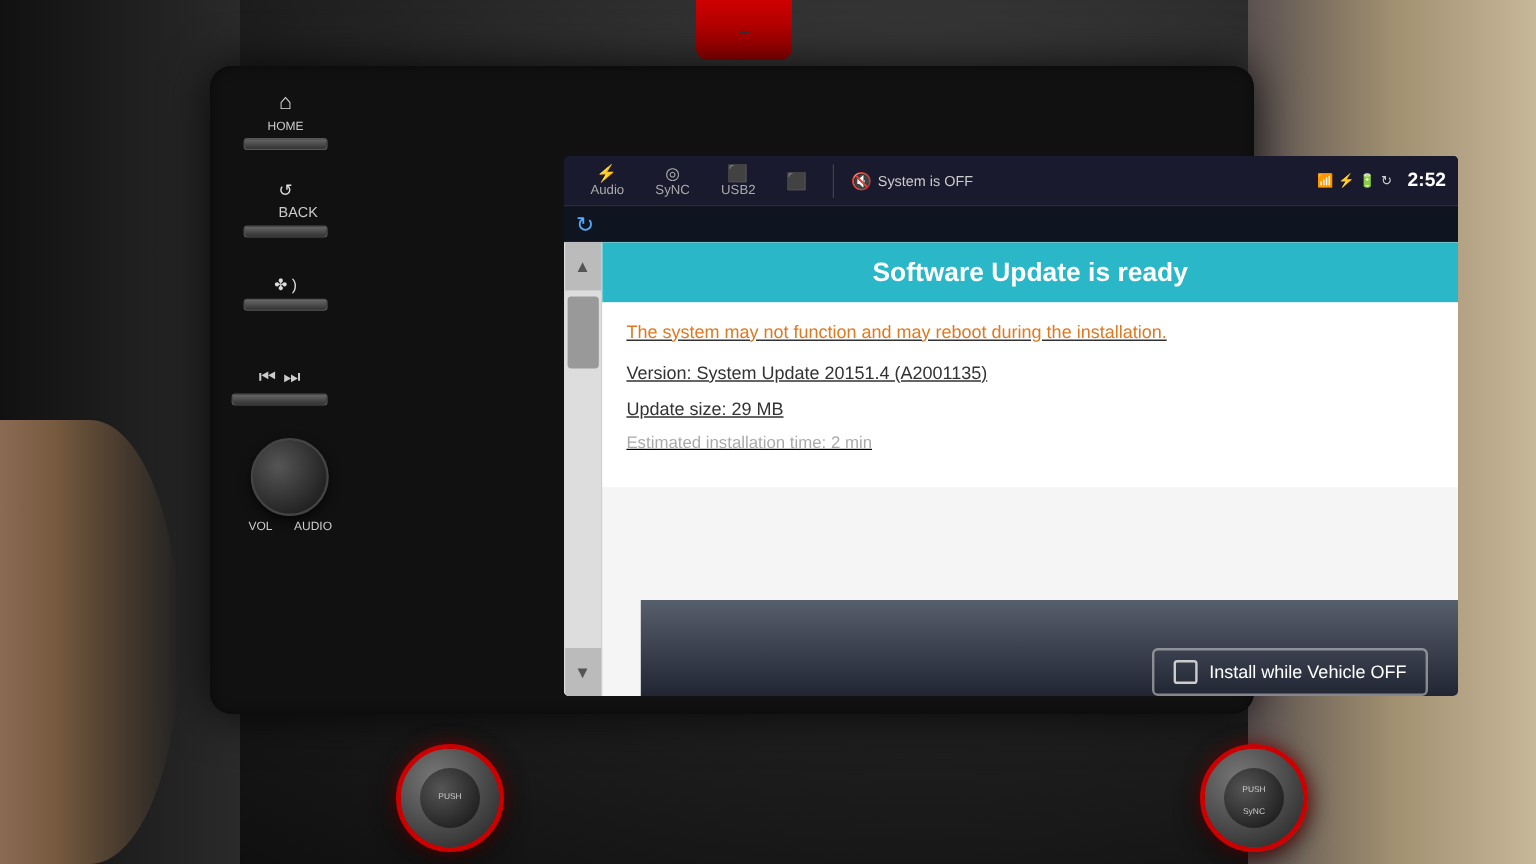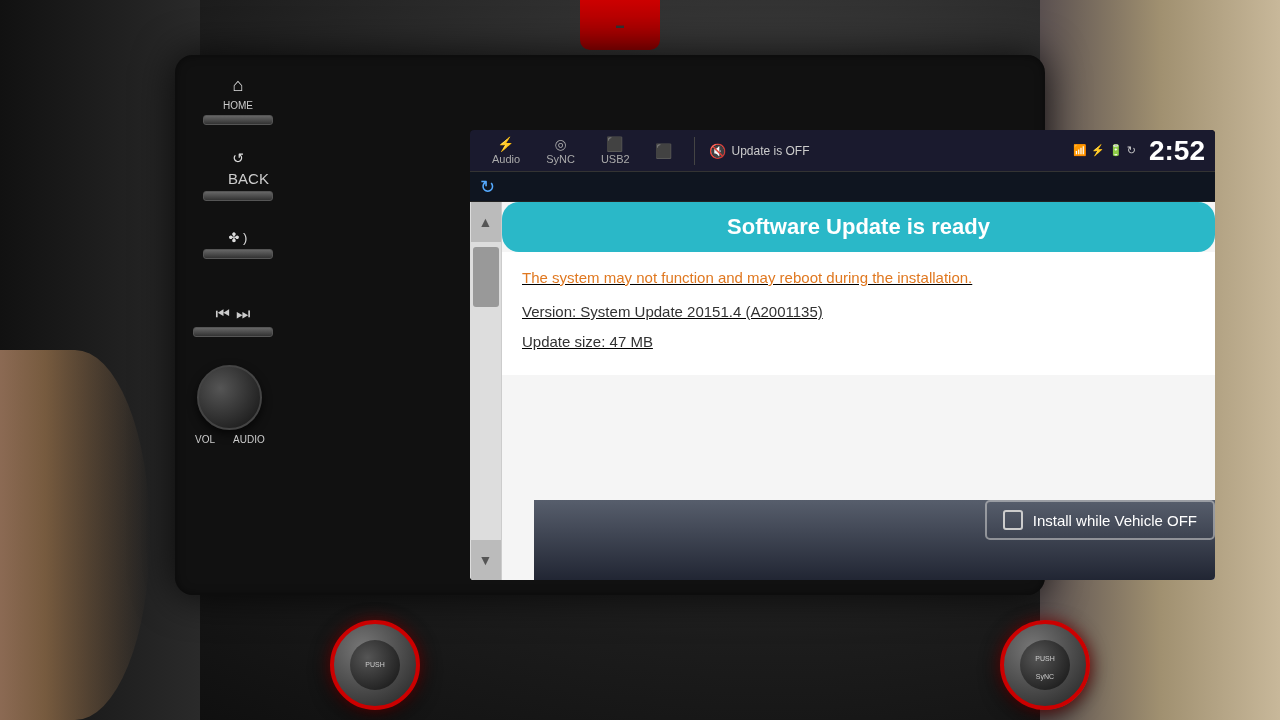--- a/index.html
+++ b/index.html
@@ -131,21 +131,21 @@
 
     .status-icons {
       display: flex;
       align-items: center;
       gap: 4px;
       margin-left: auto;
     }
 
     .time-display {
       color: #fff;
-      font-size: 28px;
+      font-size: 16px;
       font-weight: bold;
       margin-left: 8px;
     }
 
     
     .refresh-row {
       height: 30px;
       background: #0f1520;
       display: flex;
       align-items: center;
@@ -202,21 +202,20 @@
       flex: 1;
       padding: 0;
       background: #f5f5f5;
       position: relative;
     }
 
     .update-header {
       background: #2ab8c8;
       padding: 12px 20px;
       text-align: center;
-      border-radius: 17px;
     }
 
     .update-title {
       color: #fff;
       font-size: 22px;
       font-weight: bold;
     }
 
     .update-body {
       padding: 15px 20px;
@@ -246,22 +245,23 @@
 
     
     .lower-screen {
       position: absolute;
       bottom: 0;
       left: 32px;
       right: 0;
       height: 80px;
       background: linear-gradient(to bottom, rgba(20,30,50,0.7), rgba(10,15,30,0.9));
       display: flex;
-      align-items: flex-start;
+      align-items: flex-end;
       justify-content: flex-end;
+      padding-right: 25px;
       margin-top: 32px;
     }
 
     .install-btn-area {
       display: flex;
       align-items: center;
       gap: 10px;
       border: 2px solid rgba(200,200,200,0.6);
       padding: 8px 16px;
       border-radius: 5px;
@@ -373,38 +373,38 @@
     <div class="screen-bezel">
 
       <div style="position:absolute; left:28px; top:20px; display:flex; flex-direction:column; align-items:center; gap:4px;">
         <span style="color:#ddd; font-size:18px;">⌂</span>
         <span style="color:#ccc; font-size:10px;">HOME</span>
         <div class="btn-bar"></div>
       </div>
 
       <div style="position:absolute; left:28px; top:95px; display:flex; flex-direction:column; align-items:center; gap:4px;">
         <span style="color:#ddd; font-size:14px;">↺</span>
-        <span style="color:#ccc; font-size:15px;margin-left:21px;">BACK</span>
+        <span style="color:#ccc; font-size:12px;margin-left:21px;">BACK</span>
         <div class="btn-bar"></div>
       </div>
 
       <div style="position:absolute; left:28px; top:175px; display:flex; flex-direction:column; align-items:center; gap:4px;">
         <span style="color:#ddd; font-size:13px;">✤ )</span>
         <div class="btn-bar"></div>
       </div>
 
       <div style="position:absolute; left:18px; top:250px; display:flex; flex-direction:column; align-items:center; gap:4px;">
         <div style="display:flex; gap:6px; color:#ccc; font-size:16px;">
           <span>⏮</span>
             <span>⏭</span>
         </div>
         <div class="btn-bar" style="width:80px;"></div>
       </div>
 
-      <div style="position:absolute; left:20px; top:310px; display:flex; flex-direction:column; align-items:center; gap:4px;">
+      <div style="position:absolute; left:32px; top:310px; display:flex; flex-direction:column; align-items:center; gap:4px;">
         <div class="knob"></div>
         <div style="display:flex; gap:18px;">
           <span style="color:#ccc; font-size:10px;">VOL</span>
           <span style="color:#ccc; font-size:10px;">AUDIO</span>
         </div>
       </div>
 
       <div class="screen">
 
         <div class="status-bar">
@@ -423,21 +423,21 @@
             </div>
             <div class="nav-tab">
               <span class="tab-icon">⬛</span>
             </div>
           </div>
 
           <div class="divider-v"></div>
 
           <div class="audio-status">
             <span style="font-size:14px;">🔇</span>
-            <span>Update is OFF</span>
+            <span>System is OFF</span>
           </div>
 
           <div class="status-icons">
             <span style="color:#ccc; font-size:11px;">📶</span>
             <span style="color:#ccc; font-size:11px;">⚡</span>
             <span style="color:#ccc; font-size:11px;">🔋</span>
             <span style="color:#ccc; font-size:11px;">↻</span>
           </div>
 
           <span class="time-display">2:52</span>
@@ -457,21 +457,22 @@
 
           <div class="main-content">
 
             <div class="update-header">
               <span class="update-title">Software Update is ready</span>
             </div>
 
             <div class="update-body">
               <p class="warning-text">The system may not function and may reboot during the installation.</p>
               <p class="info-text">Version: System Update 20151.4 (A2001135)</p>
-              <p class="info-text">Update size: 47 MB</p>
+              <p class="info-text">Update size: 29 MB</p>
+              <p class="faded-text">Estimated installation time: 2 min</p>
             </div>
 
             <div class="lower-screen">
               <div class="install-btn-area">
                 <div class="install-checkbox"></div>
                 <span class="install-label-text">Install while Vehicle OFF</span>
               </div>
             </div>
 
           </div>

